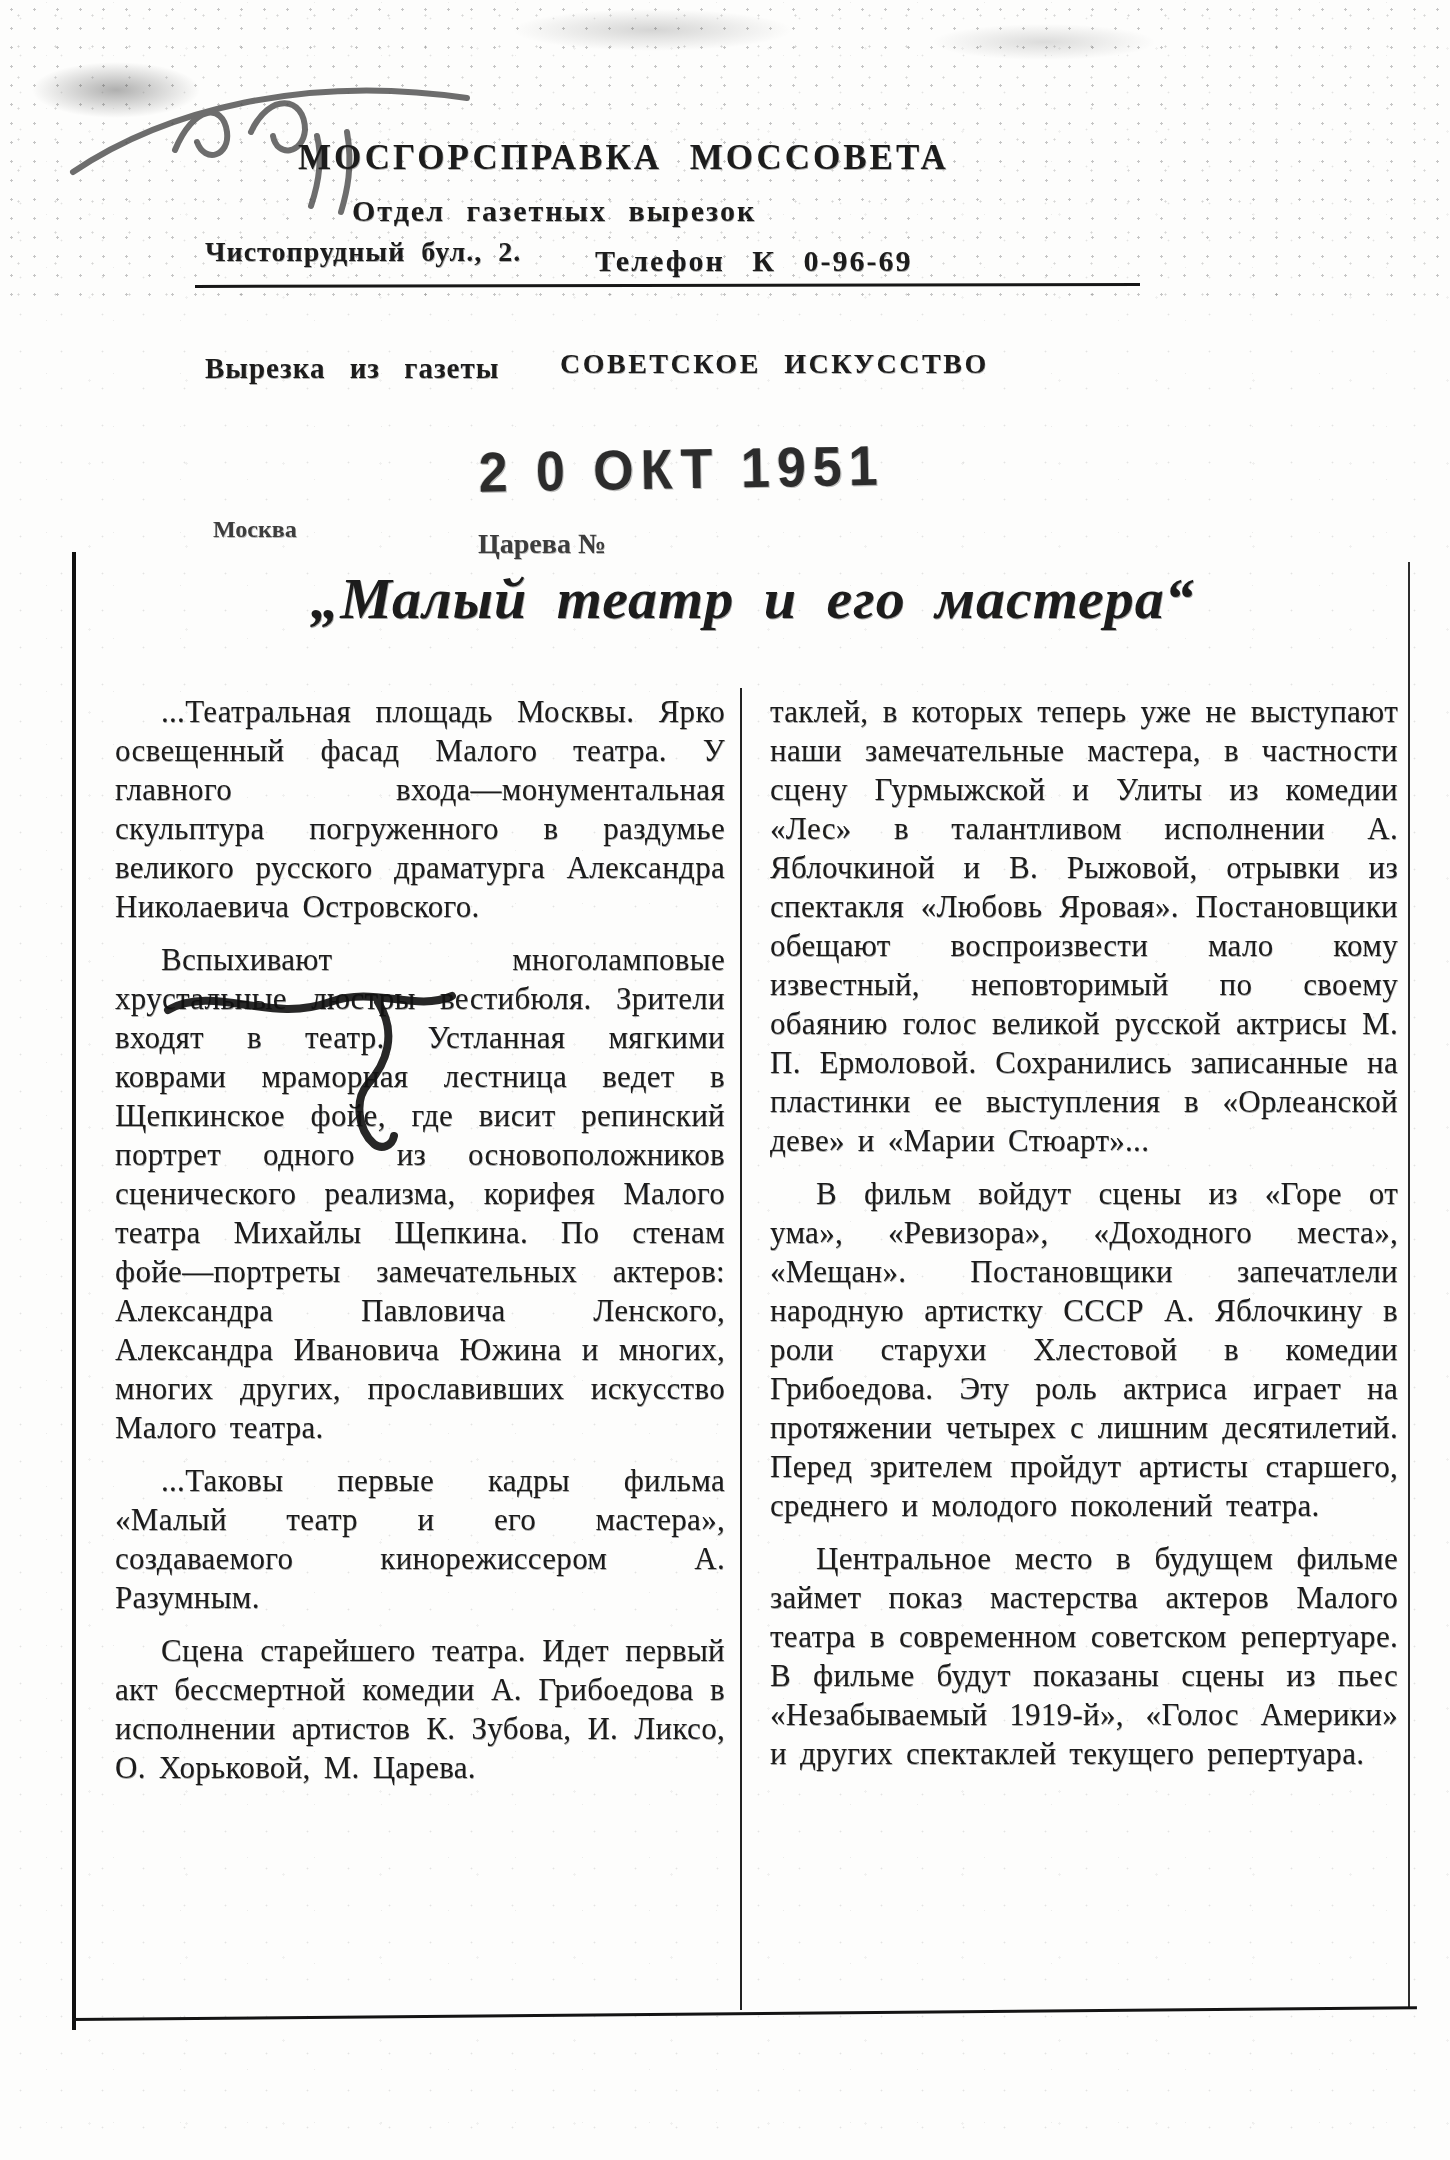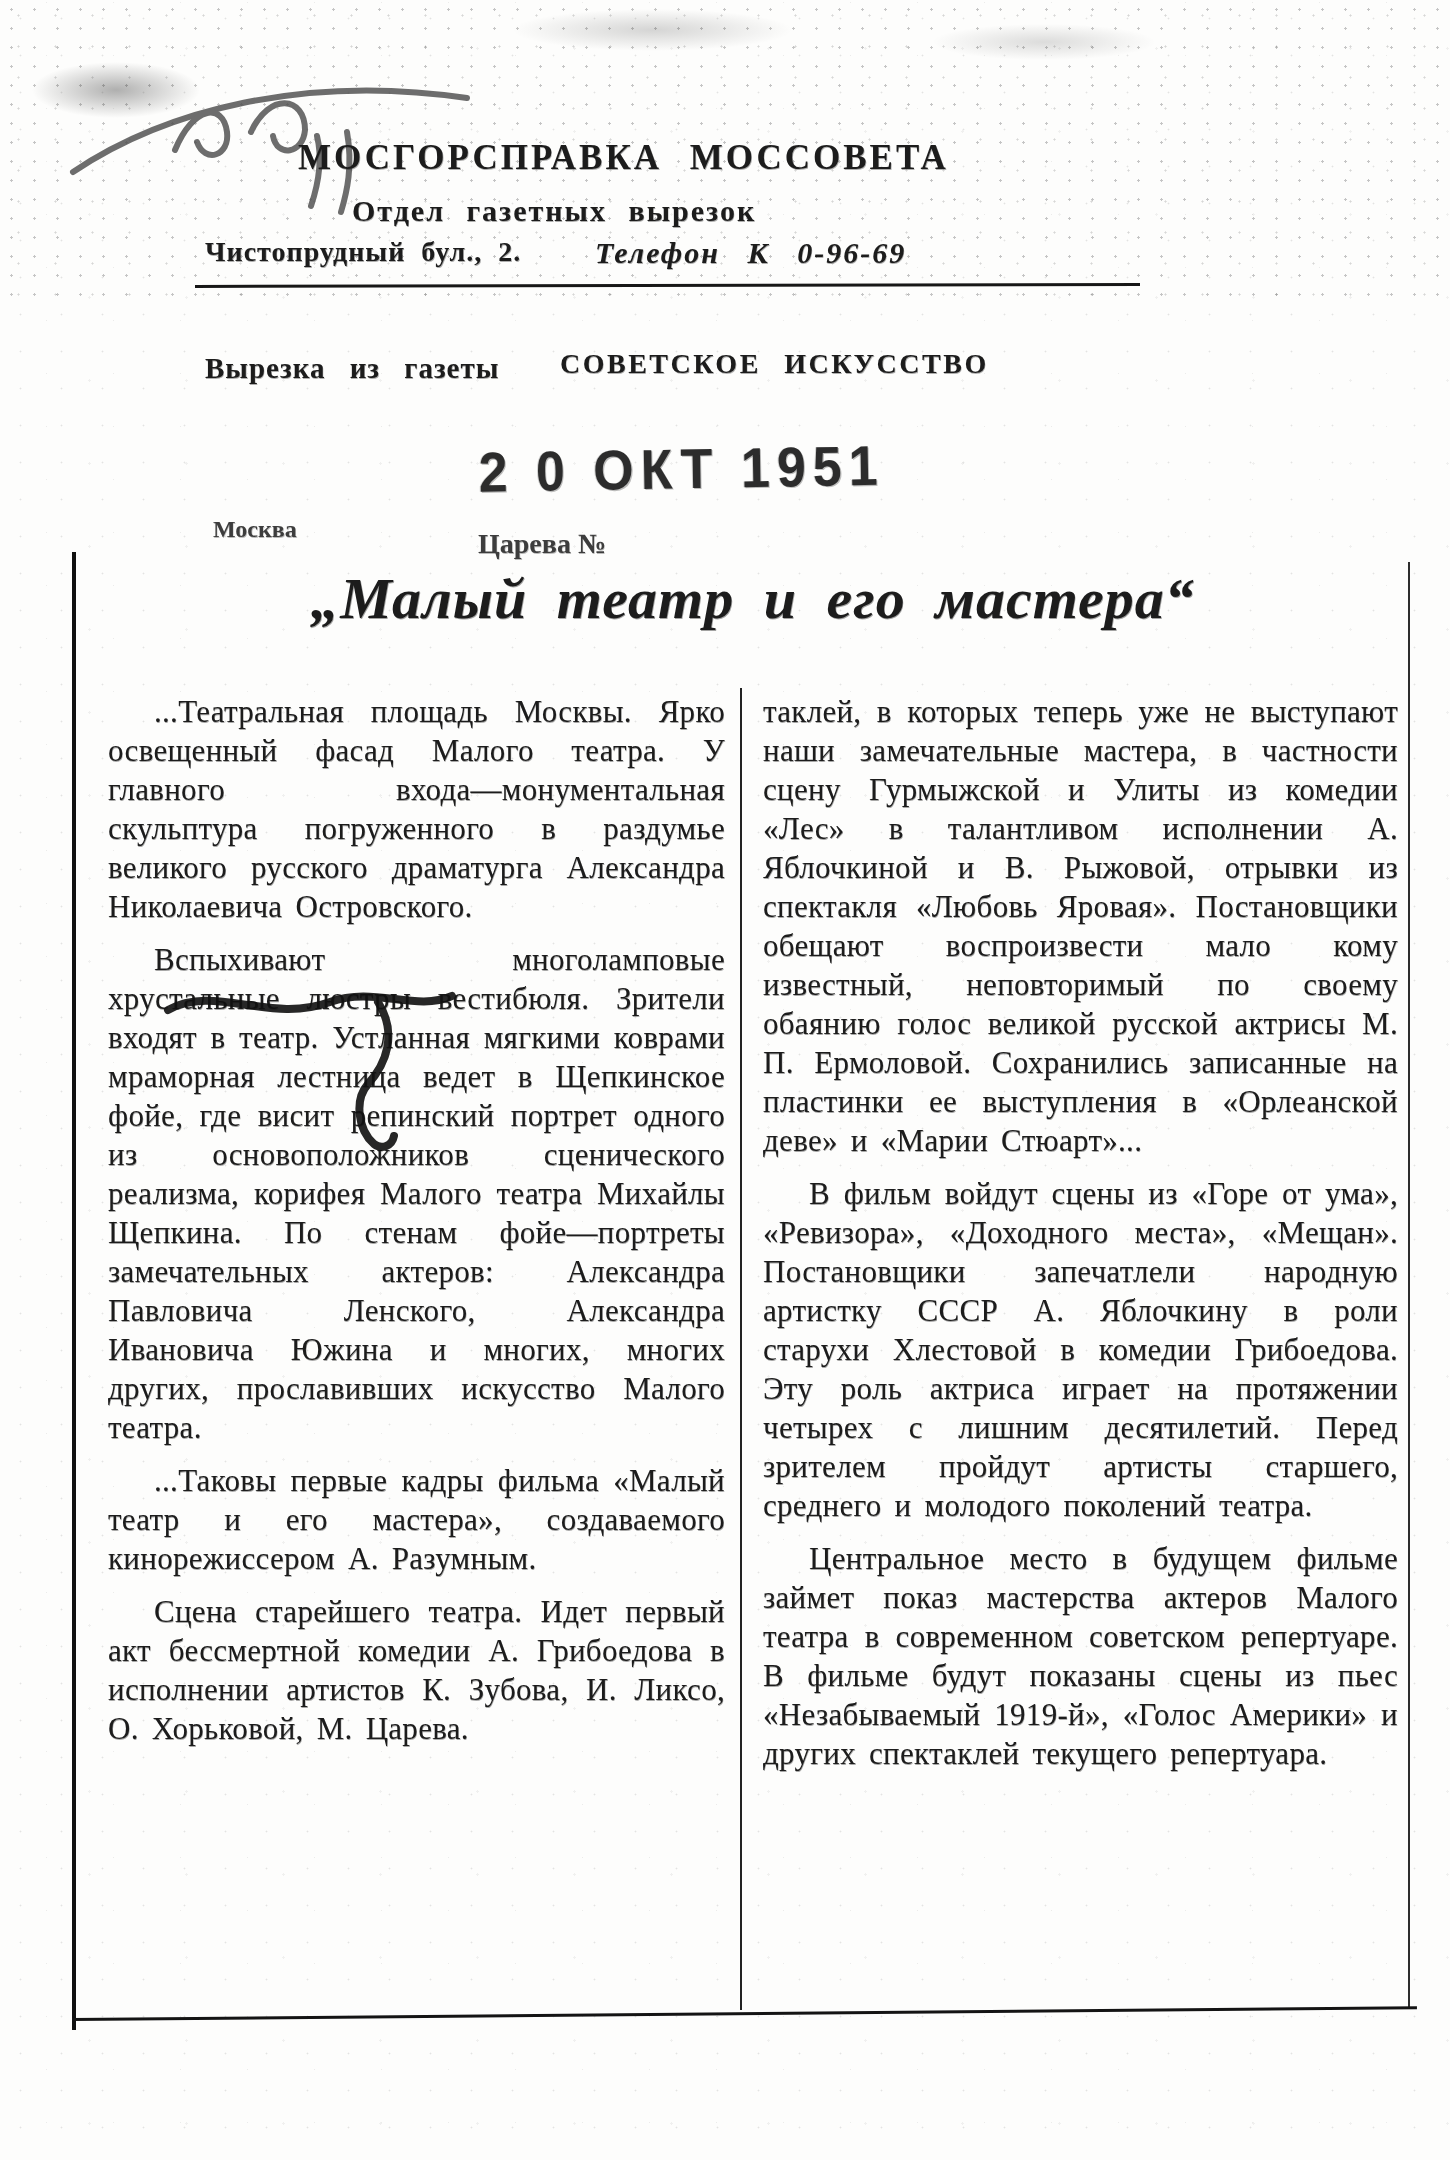--- a/index.html
+++ b/index.html
@@ -26,21 +26,21 @@
       radial-gradient(ellipse 200px 30px at 45% 10%, rgba(30,30,30,.18), transparent 70%),
       radial-gradient(ellipse 160px 26px at 72% 14%, rgba(30,30,30,.15), transparent 70%);
     background-size: 23px 19px, 37px 31px, 100% 100%, 100% 100%, 100% 100%;
     pointer-events: none;
   }
   .lh-text { position: absolute; font-weight: bold; white-space: nowrap;
              text-shadow: .6px .6px 0 rgba(25,25,25,.35); }
   .lh-org     { left: 298px; top: 138px; font-size: 35px; letter-spacing: 3px; word-spacing: 16px; }
   .lh-dept    { left: 352px; top: 194px; font-size: 30px; letter-spacing: 2px; word-spacing: 12px; }
   .lh-address { left: 205px; top: 236px; font-size: 28px; letter-spacing: 1px; word-spacing: 8px; }
-  .lh-phone   { left: 595px; top: 236px; font-size: 30px; letter-spacing: 2px; word-spacing: 18px; font-style: italic; }
+  .lh-phone   { left: 595px; top: 244px; font-size: 30px; letter-spacing: 2px; word-spacing: 18px; }
   .lh-rule    { position: absolute; left: 195px; top: 284px; width: 945px; height: 3px;
                 background: #171717; transform: rotate(-.12deg); }
   .lh-clip    { left: 205px; top: 352px; font-size: 29px; letter-spacing: 1px; word-spacing: 16px; }
   .lh-paper   { left: 560px; top: 348px; font-size: 28px; letter-spacing: 2.5px; word-spacing: 14px; }
   .stamp {
     position: absolute; left: 478px; top: 440px;
     font-family: "Liberation Sans", sans-serif; font-weight: bold;
     font-size: 52px; letter-spacing: 7px; color: #1d1d1d; white-space: nowrap;
     transform: rotate(-1deg) scaleY(1.08); transform-origin: left top;
     text-shadow: 1px 1px 0 rgba(20,20,20,.3), -1px 0 0 rgba(20,20,20,.2);
@@ -61,21 +61,21 @@
     text-align: center; font-size: 58px; font-style: italic; font-weight: bold;
     letter-spacing: 1px; word-spacing: 14px; white-space: nowrap;
     text-shadow: .7px .7px 0 rgba(25,25,25,.4);
   }
 
   .col { position: absolute; top: 692px; font-size: 31px; line-height: 39px;
          text-align: justify; letter-spacing: .3px; word-spacing: 5px;
          text-shadow: .5px .5px 0 rgba(25,25,25,.38); }
   .col-left  { left: 103px; width: 622px; }
   .col-right { left: 758px; width: 640px; }
-  .col p { margin: 0 0 14px 5px; text-indent: 46px; }
+  .col p { margin: 0 0 14px 12px; text-indent: 46px; }
   .col p.noindent { text-indent: 0; }
 
   .scribble { position: absolute; pointer-events: none; }
 </style>
 </head>
 <body>
 
 <div class="noise-band"></div>
 
 <svg class="scribble" style="left:55px; top:40px;" width="430" height="180" viewBox="0 0 430 180">

